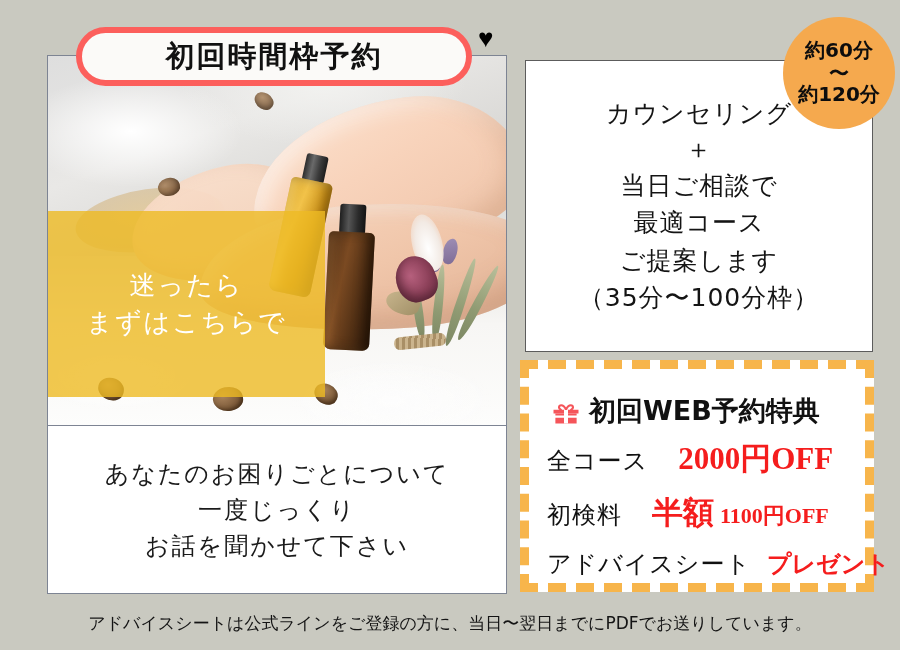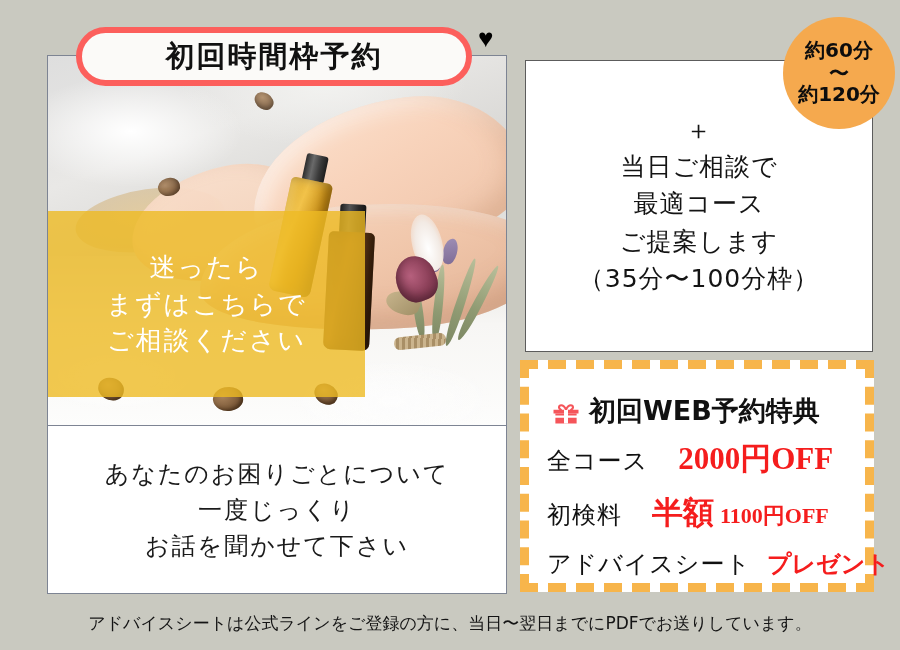--- a/index.html
+++ b/index.html
@@ -99,21 +99,21 @@
   .pod-2{left:36%;bottom:4%;width:30px;height:24px;transform:rotate(-10deg);}
   .pod-3{left:58%;bottom:6%;width:24px;height:20px;transform:rotate(22deg);}
   .pod-4{left:24%;top:33%;width:22px;height:18px;transform:rotate(-18deg);opacity:.9;}
   .pod-5{left:45%;top:10%;width:20px;height:16px;transform:rotate(30deg);opacity:.85;}
   .disc{position:absolute;left:6%;top:36%;width:150px;height:62px;border-radius:50%;
     background:radial-gradient(ellipse at 45% 40%,rgba(226,200,150,.85) 0%,rgba(206,176,126,.55) 60%,rgba(200,170,120,0) 100%);
     transform:rotate(-8deg);}
 
   
   .overlay-band{
-    position:absolute;left:0;top:155px;width:317px;height:186px;
+    position:absolute;left:0;top:155px;width:277px;height:186px;
     background:rgba(237,186,35,.80);
     display:flex;flex-direction:column;align-items:center;justify-content:center;
   }
   .overlay-band .ol{
     color:#ffffff;font-size:26px;line-height:1.42;letter-spacing:2px;white-space:nowrap;
     font-family:"DejaVu Sans","Liberation Sans",sans-serif;
   }
 
   
   .text-card{
@@ -242,36 +242,36 @@
       <div class="pod pod-1"></div>
       <div class="pod pod-2"></div>
       <div class="pod pod-3"></div>
       <div class="pod pod-4"></div>
       <div class="pod pod-5"></div>
     </div>
 
     <div class="overlay-band">
       <div class="ol">迷ったら</div>
       <div class="ol">まずはこちらで</div>
-      <div class="ol">ご相談ください</div>
     </div>
   </div>
 
   <div class="text-card">
     <div class="tl">あなたのお困りごとについて</div>
     <div class="tl">一度じっくり</div>
     <div class="tl">お話を聞かせて下さい</div>
   </div>
 
   <div class="title-pill">
     <span>初回時間枠予約</span>
   </div>
   <div class="heart-icon">♥</div>
 
   <div class="right-panel">
+    <div class="rl">カウンセリング</div>
     <div class="rl plus">＋</div>
     <div class="rl">当日ご相談で</div>
     <div class="rl">最適コース</div>
     <div class="rl">ご提案します</div>
     <div class="rl">（35分〜100分枠）</div>
   </div>
 
   <div class="time-badge">
     <span>約60分</span>
     <span class="tilde">〜</span>

